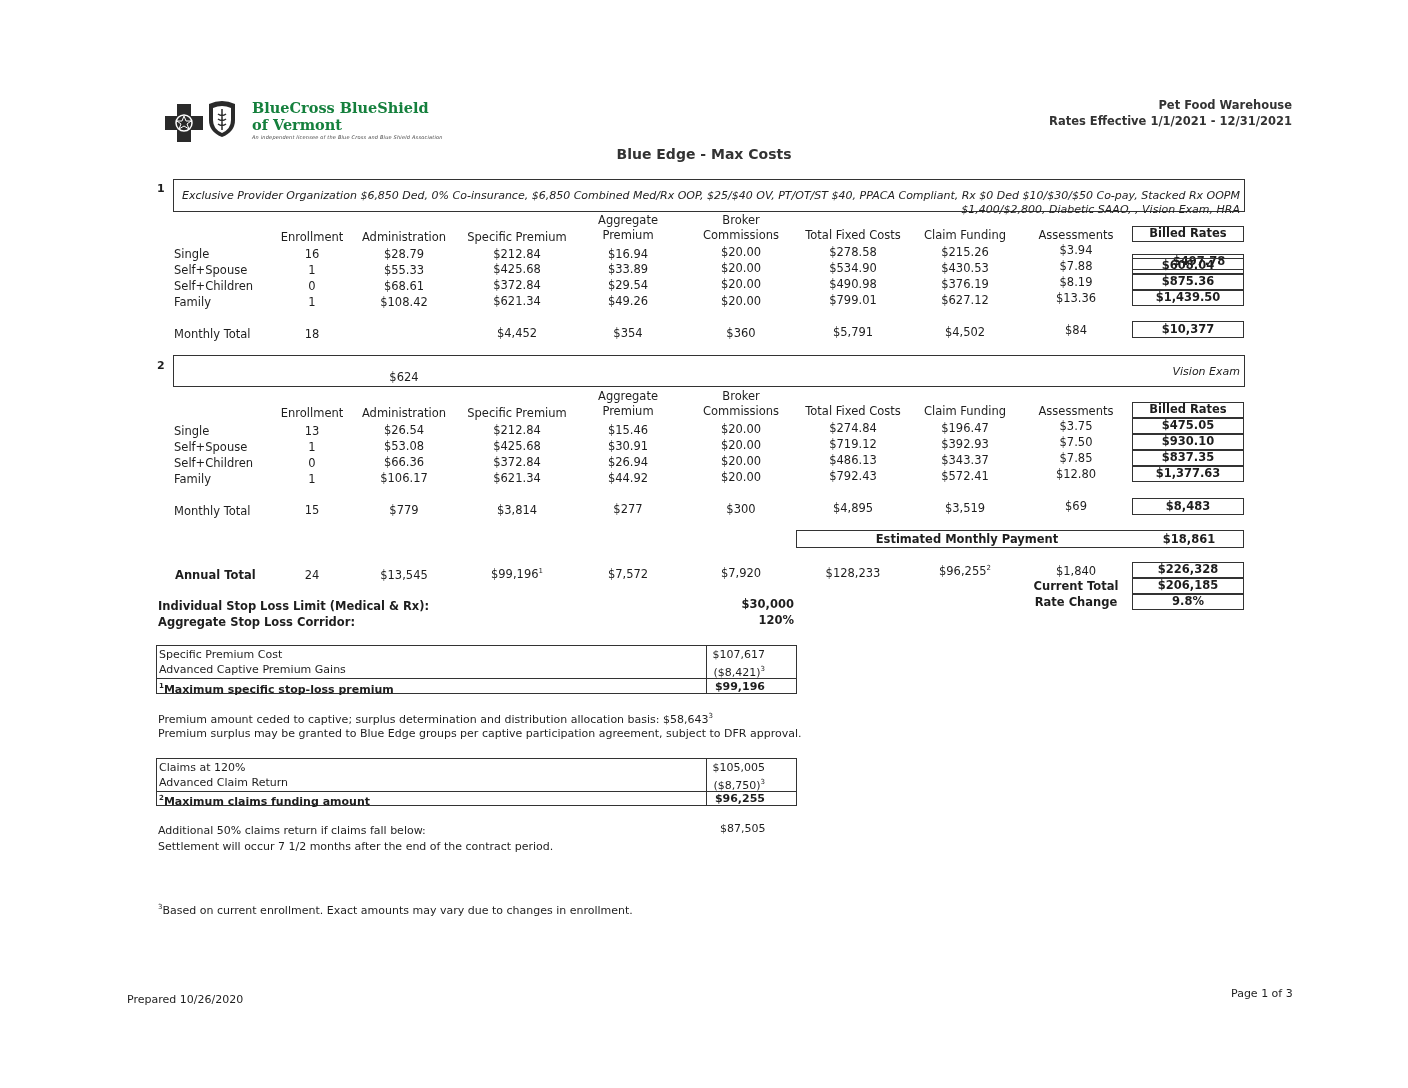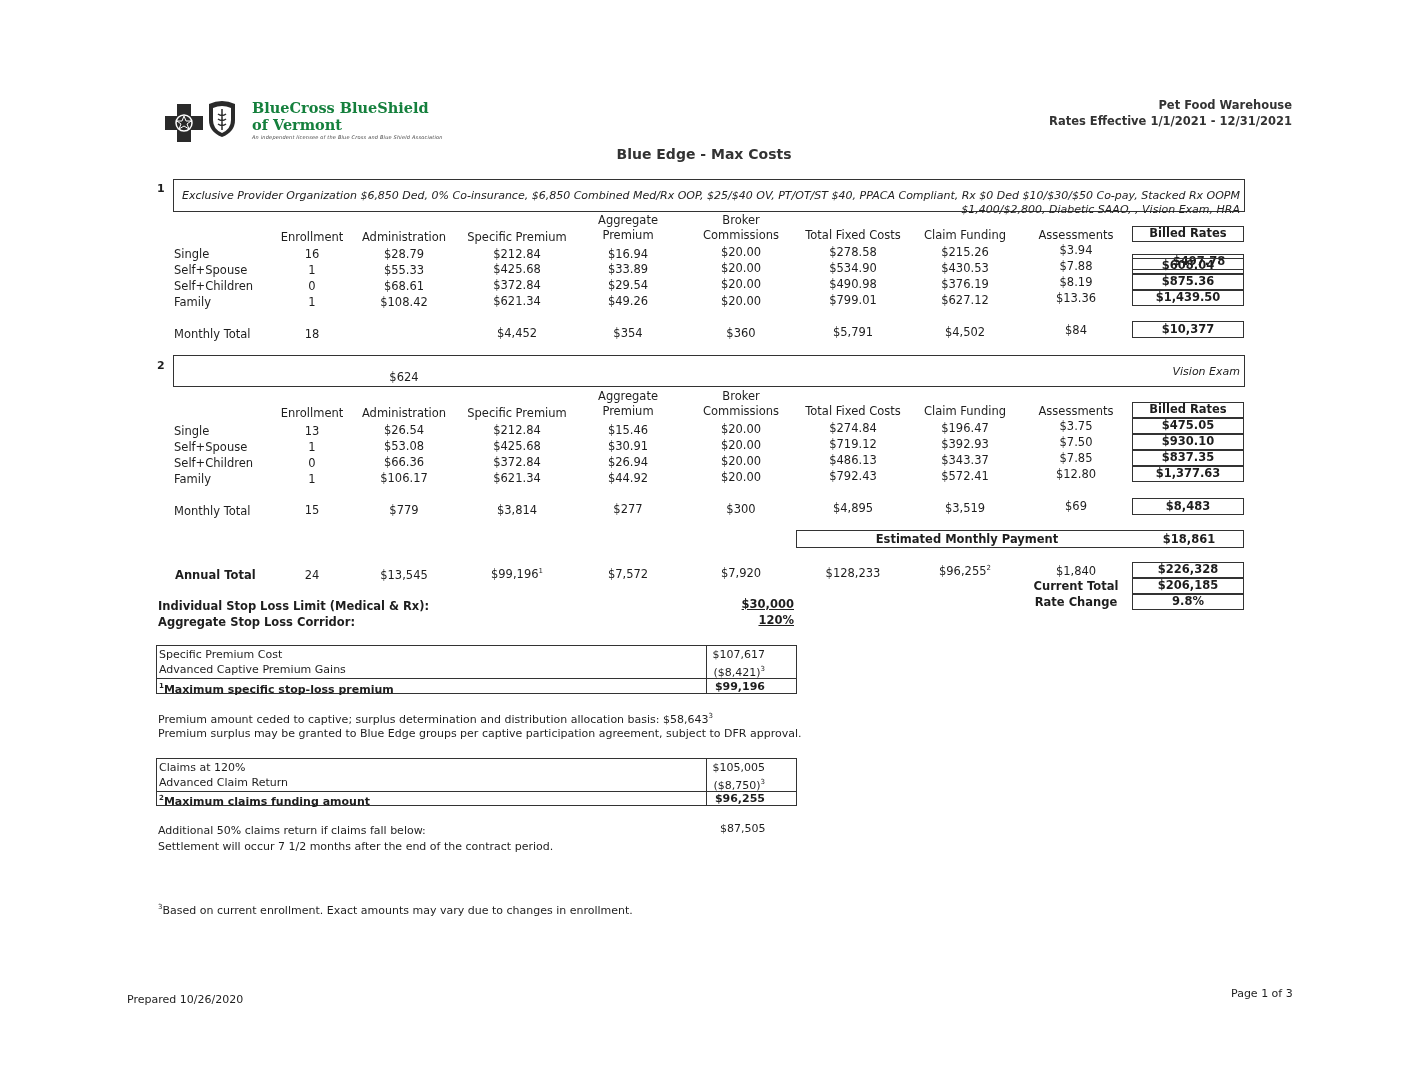--- a/index.html
+++ b/index.html
@@ -1,21 +1,21 @@
 <!DOCTYPE html>
 <html><head>
 <meta charset="utf-8">
 <style>
   html, body { margin:0; padding:0; background:#ffffff; }
   body { width:1408px; height:1088px; position:relative; overflow:hidden;
          font-family:"DejaVu Sans", sans-serif; color:#1e1e1e; font-size:11.5px; }
   .abs { position:absolute; }
   .bold { font-weight:bold; }
   .c { text-align:center; }
-  .r { text-align:right;text-decoration:underline; }
+  .r { text-align:right; }
   
   .logo-cross { left:165px; top:104px; width:38px; height:38px; }
   .logo-shield { left:207px; top:100px; width:30px; height:38px; }
   .logo-name { left:252px; top:99px; font-family:"DejaVu Serif", serif; font-weight:bold; font-size:14.5px; line-height:17px; color:#15803d; }
   .logo-tag { left:252px; top:134px; font-size:5px; color:#444; font-style:italic; letter-spacing:0.2px; }
   .client { right:116px; top:97px; text-align:right; font-weight:bold; font-size:11.5px; line-height:16px; color:#333; }
   .page-title { left:0; width:1408px; top:146px; text-align:center; font-weight:bold; font-size:14px; color:#333; }
   
   .plan-num { font-weight:bold; font-size:11px; }
   .plan-box { border:1.5px solid #333; font-style:italic; font-size:11px; line-height:14px; text-align:right; padding:9px 4px; box-sizing:border-box; color:#222; }

